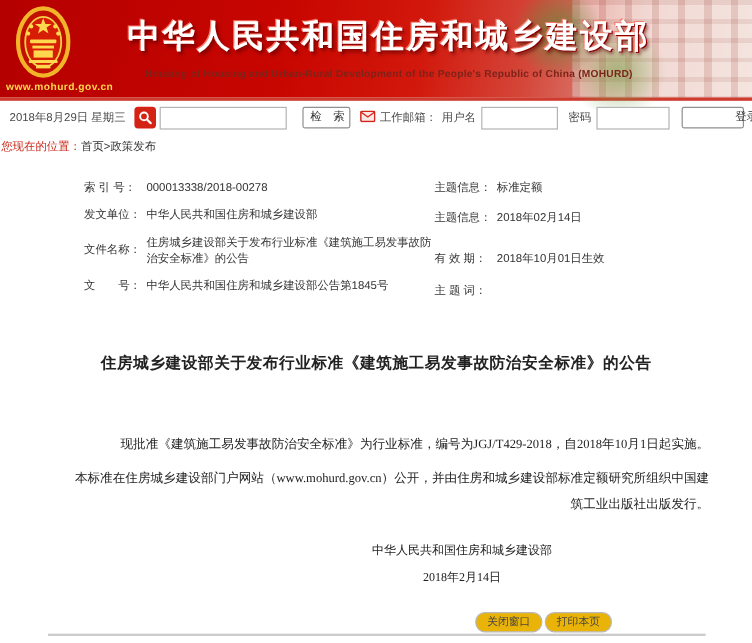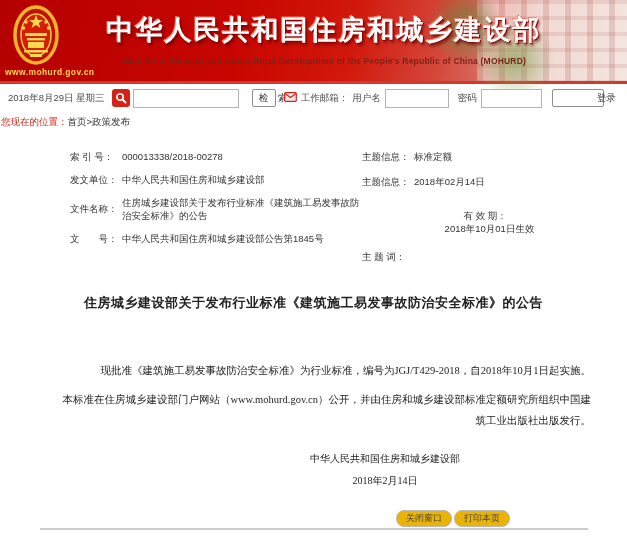--- a/index.html
+++ b/index.html
@@ -47,38 +47,38 @@
     width:18px;height:18px;border-radius:3px;background:#d42315;flex:none;
     display:inline-flex;align-items:center;justify-content:center;margin-right:3px;
   }
   .tb-input{border:1px solid #b3b3b3;background:#fff;height:15px;flex:none;}
   .inp-search{width:100px;margin-right:13px;}
   .tb-btn{
     border:1px solid #8f8f8f;background:#fff;height:18px;flex:none;
     font-size:9.5px;color:#333;padding:0 6px;border-radius:2px;line-height:16px;cursor:pointer;
     font-family:inherit;
   }
-  .btn-search{width:24px;margin-right:8px;}
+  .btn-search{width:40px;margin-right:8px;}
   .icon-mail{flex:none;margin-right:4px;}
   .lbl{margin-right:4px;}
   .inp-user{width:58px;margin-right:9px;}
   .inp-pass{width:55px;margin-right:10px;}
   .btn-login{width:38px;margin-right:18px;padding-left:44px;}
   
   .breadcrumb{position:absolute;top:116px;left:1px;font-size:9.5px;text-align:center;}
   .breadcrumb .bc-label{color:#c9281b;}
   .breadcrumb .bc-path{color:#333;cursor:pointer;}
   
   .meta-left{position:absolute;top:150px;left:70px;width:292px;font-size:9.5px;}
   .meta-right{position:absolute;top:150px;left:362px;width:255px;font-size:9.5px;}
   .meta-row{display:flex;align-items:center;margin-bottom:9px;line-height:1.45;}
   .meta-label{flex:none;width:52px;color:#333;}
   .meta-value{flex:1;color:#333;}
   .meta-right .meta-row{margin-bottom:11px;}
-  .meta-right .meta-row:nth-child(3){margin-top:20px;margin-bottom:14px;flex-direction:column;}
+  .meta-right .meta-row:nth-child(3){margin-top:20px;margin-bottom:14px;}
   
   .doc{font-family:"Liberation Serif","DejaVu Serif",serif;color:#222;text-align:right;}
   .article-title{
     position:absolute;top:294px;left:25px;width:577px;text-align:center;
     font-size:13px;font-weight:bold;letter-spacing:.5px;
   }
   .article-body{position:absolute;top:361px;left:38px;width:553px;font-size:10.5px;line-height:1.95;}
   .article-body p{margin:0 0 9px;text-indent:2em;}
   .signature{position:absolute;top:452px;left:255px;width:260px;text-align:center;font-size:10px;}
   .sig-date{position:absolute;top:474px;left:255px;width:260px;text-align:center;font-size:10px;}
@@ -110,21 +110,21 @@
       <circle cx="35.5" cy="23" r="1.7" fill="#ffd84d"></circle>
       <rect x="12" y="28" width="22" height="3" rx="1" fill="#ffd84d"></rect>
       <rect x="14" y="33" width="18" height="2.4" fill="#ffd84d"></rect>
       <rect x="15" y="37" width="16" height="6" fill="#ffd84d"></rect>
       <rect x="11" y="45" width="24" height="2.6" rx="1" fill="#ffd84d"></rect>
       <rect x="17" y="49" width="12" height="3" fill="#ffd84d"></rect>
     </svg>
   </span>
   <div class="site-url">www.mohurd.gov.cn</div>
   <div class="banner-title">中华人民共和国住房和城乡建设部</div>
-  <div class="banner-sub">Ministry of Ministry and Urban-Rural Development of the People's Republic of China (MOHURD)</div>
+  <div class="banner-sub">Housing of Housing and Urban-Rural Development of the People's Republic of China (MOHURD)</div>
 </div>
 
 <div class="toolbar">
   <span class="date">2018年8月29日 星期三</span>
   <span class="icon-search">
     <svg width="12" height="12" viewBox="0 0 12 12">
       <circle cx="5" cy="5" r="3.2" fill="none" stroke="#fff" stroke-width="1.6"></circle>
       <line x1="7.5" y1="7.5" x2="10.6" y2="10.6" stroke="#fff" stroke-width="1.8" stroke-linecap="round"></line>
     </svg>
   </span>

